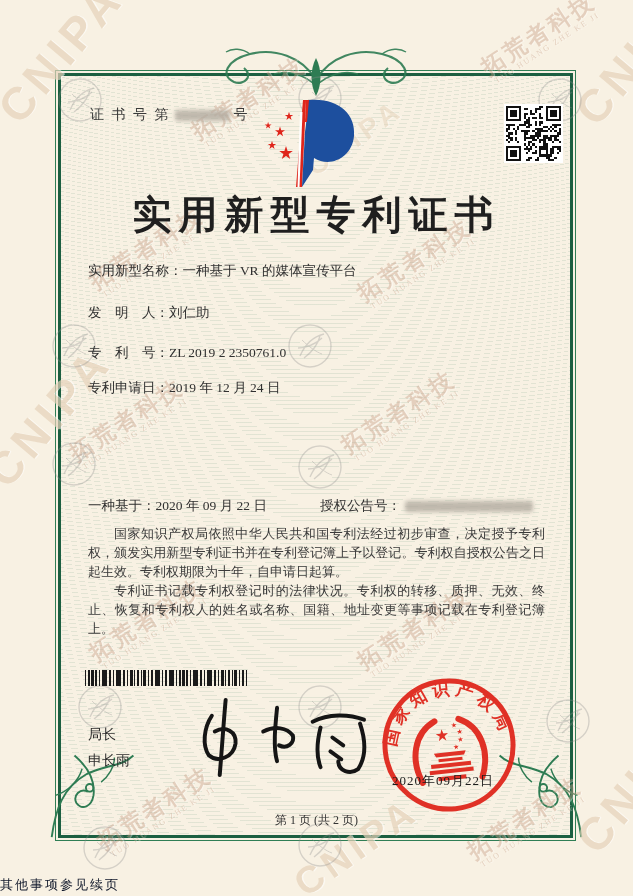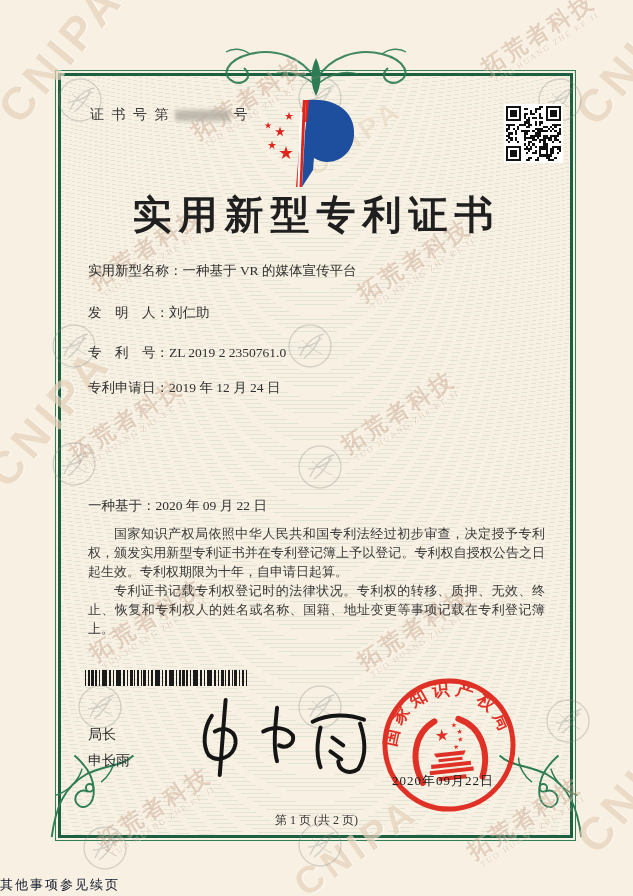--- a/index.html
+++ b/index.html
@@ -254,20 +254,23 @@
     <span class="field-label">发　明　人：</span><span class="field-value">刘仁助</span>
   </div>
   <div class="field-row" style="top:344px">
     <span class="field-label">专　利　号：</span><span class="field-value">ZL 2019 2 2350761.0</span>
   </div>
   <div class="field-row" style="top:379px">
     <span class="field-label">专利申请日：</span><span class="field-value">2019 年 12 月 24 日</span>
   </div>
   <div class="field-row" style="top:497px;position:absolute">
     <span class="field-label">一种基于：</span><span class="field-value">2020 年 09 月 22 日</span>
+    <span class="grant-pair2">
+      <span>授权公告号：</span><span class="redact redact-grant"></span>
+    </span>
   </div>
 
   <div class="legal">
     <p>国家知识产权局依照中华人民共和国专利法经过初步审查，决定授予专利权，颁发实用新型专利证书并在专利登记簿上予以登记。专利权自授权公告之日起生效。专利权期限为十年，自申请日起算。</p>
     <p>专利证书记载专利权登记时的法律状况。专利权的转移、质押、无效、终止、恢复和专利权人的姓名或名称、国籍、地址变更等事项记载在专利登记簿上。</p>
   </div>
 
   <div class="barcode"></div>
 
   <div class="signer">

